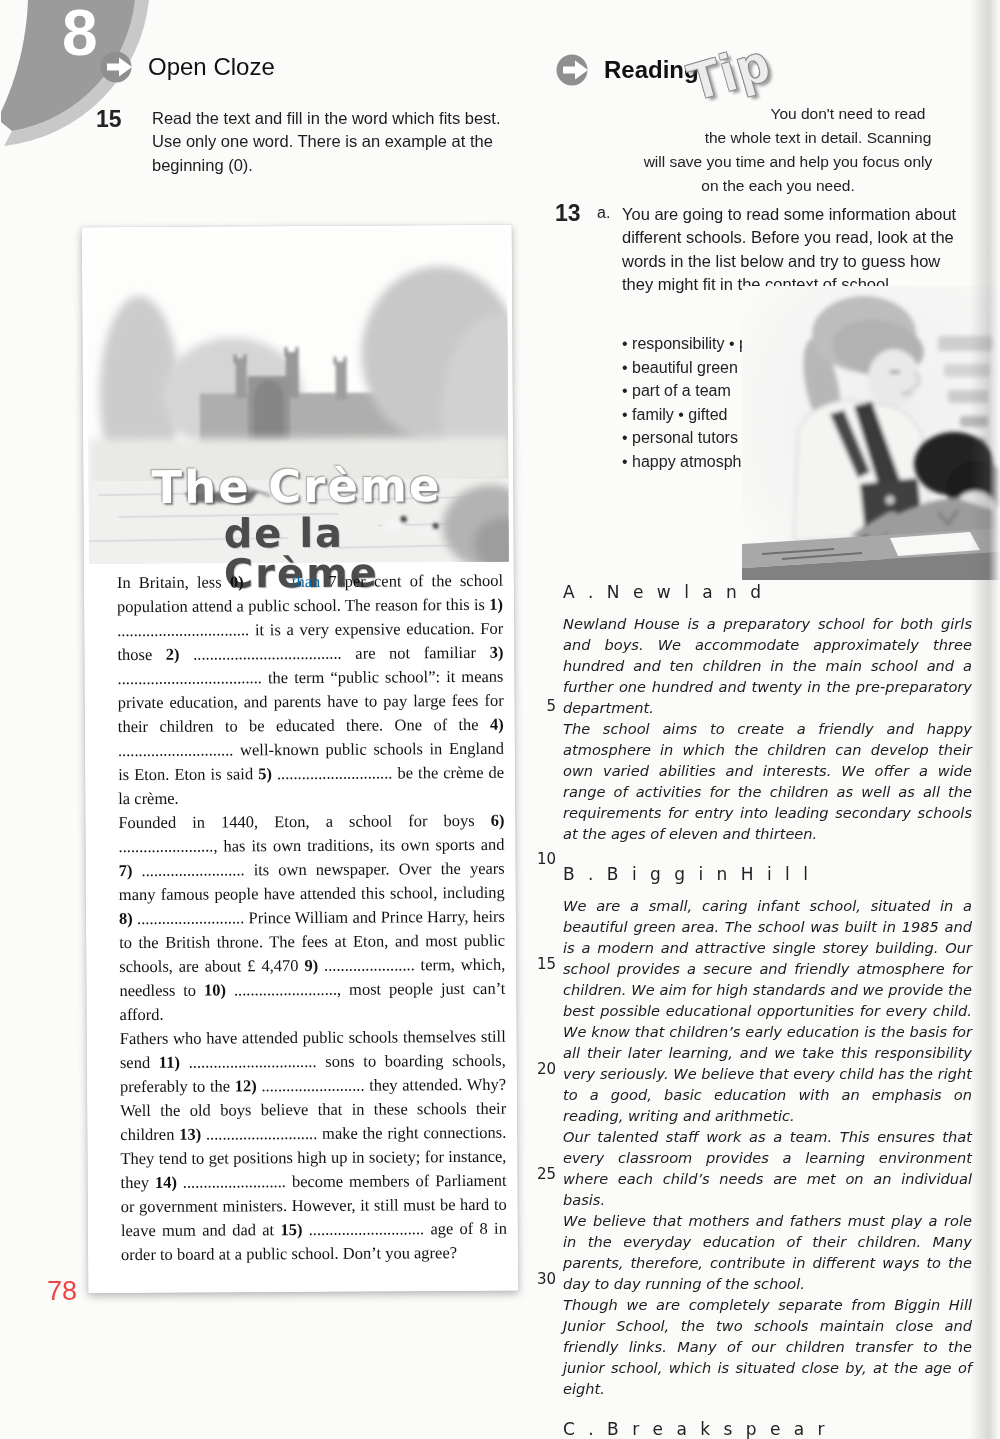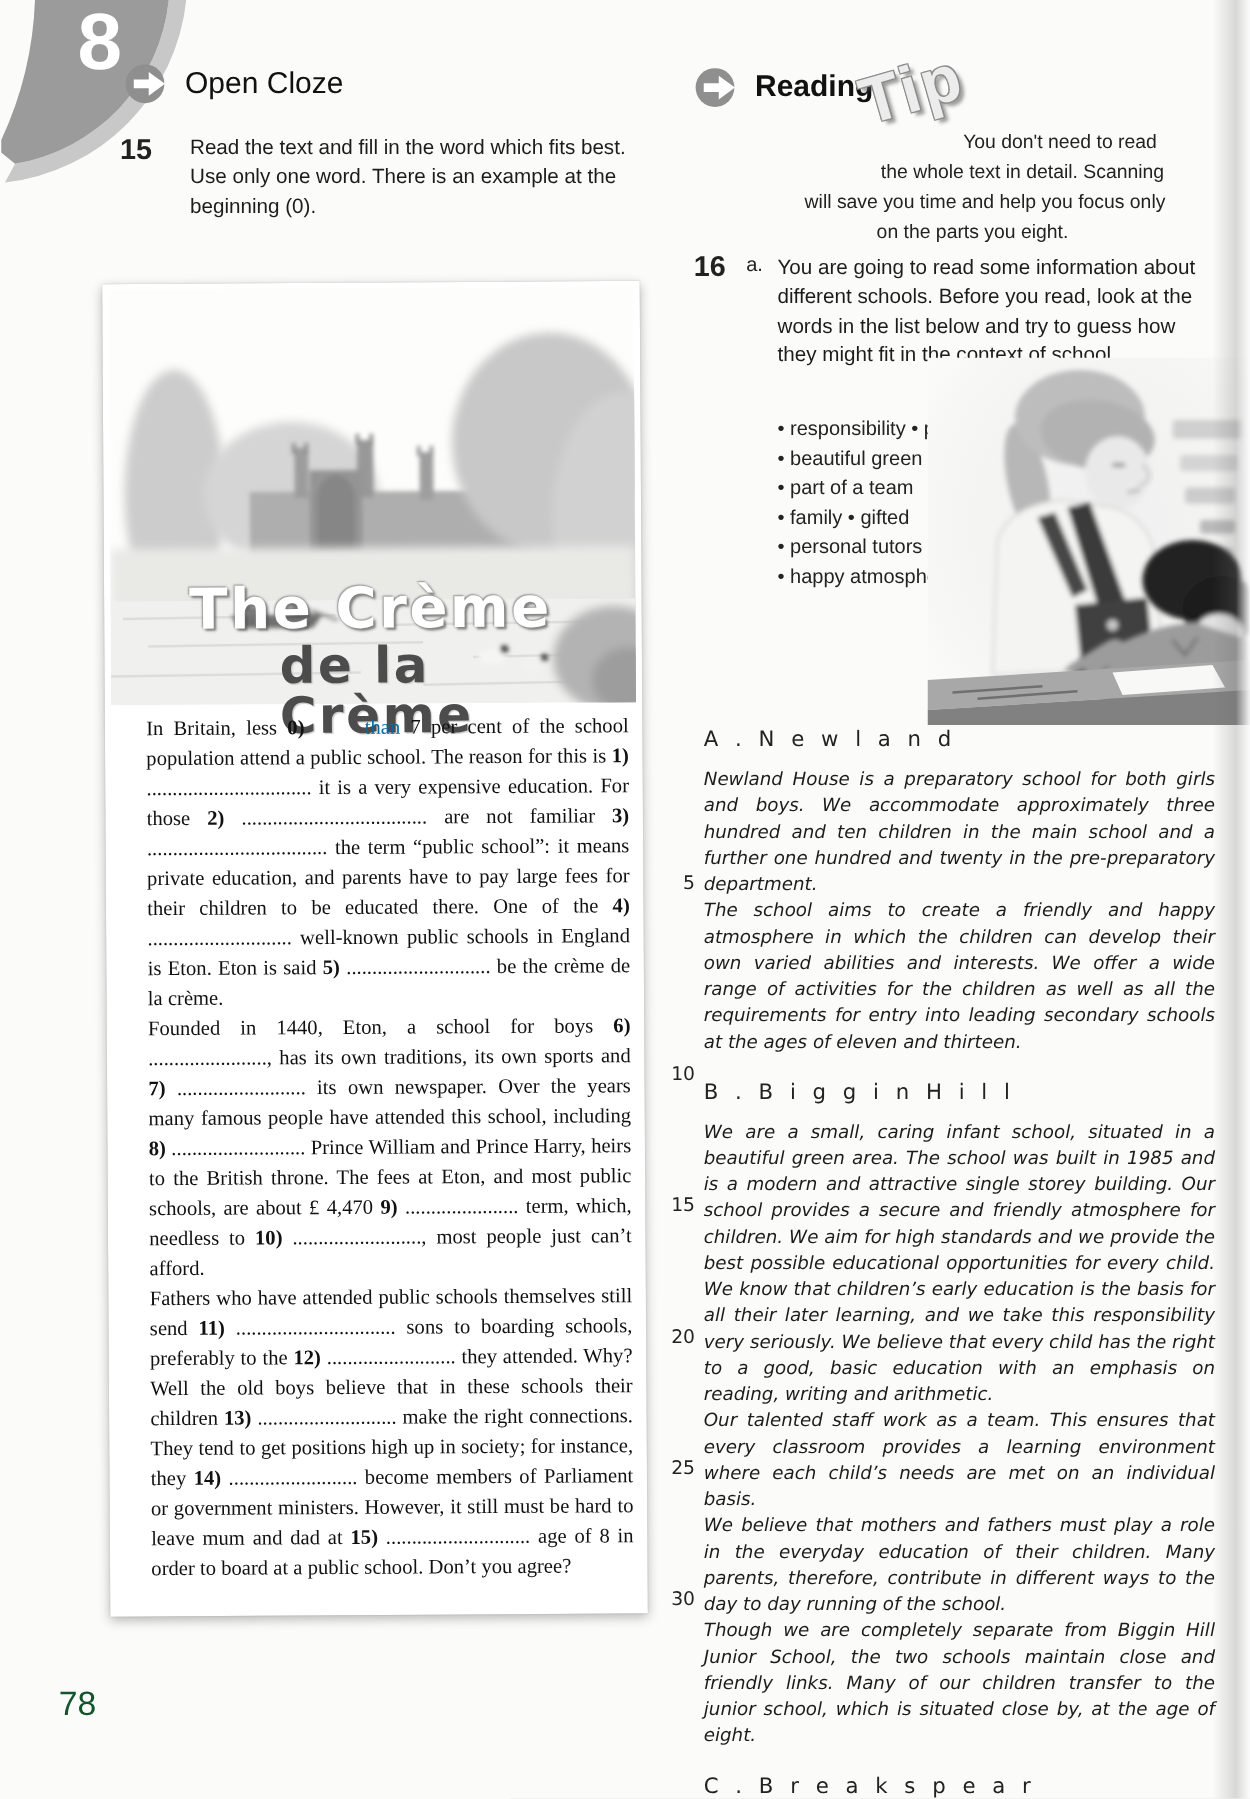--- a/index.html
+++ b/index.html
@@ -52,21 +52,21 @@
         color:#1c1c1c;text-align:justify;}
   .passages h3{margin:20px 0 10px;font-size:17px;font-weight:normal;letter-spacing:4px;color:#222;
         text-align:left;}
   .passages h3:first-child{margin-top:0;}
   .passages p{margin:0;font-style:italic;}
   .line-num{position:absolute;left:528px;width:28px;text-align:right;
         font-family:"DejaVu Sans",sans-serif;font-size:15px;color:#222;}
   .ln-0{top:697px;}.ln-1{top:850px;}.ln-2{top:955px;}.ln-3{top:1060px;}.ln-4{top:1165px;}.ln-5{top:1270px;}
   
   .photo{position:absolute;left:742px;top:286px;width:258px;height:294px;}
-  .page-num{position:absolute;left:47px;top:1348px;font-size:27px;color:#14532d;}
+  .page-num{position:absolute;left:47px;top:1276px;font-size:27px;color:#ef4444;}
 </style>
 </head>
 <body>
 
 <div class="page">
 
   <div class="badge">
     <svg viewBox="0 0 180 150" width="180" height="150">
       <path d="M135,0 L149,0 A164,164 0 0 1 4,146 L12,131 A148,148 0 0 0 135,0 Z" fill="#c8c8c8"></path>
       <path d="M28,0 L135,0 A148,148 0 0 1 12,131 L1,122 L1,112 A290,290 0 0 0 28,0 Z" fill="#9b9b9b"></path>
@@ -171,24 +171,24 @@
       <path d="M7 13.5 h12 v-6 l13 9.5 -13 9.5 v-6 H7 z" fill="#fff"></path>
     </svg>
     <span class="lbl">Reading</span>
   </div>
 
   <div class="tip3d">Tip</div>
   <div class="tip-text">
       <div>You don't need to read</div>
       <div>the whole text in detail.  Scanning</div>
       <div>will save you time and help you focus only</div>
-      <div>on the parts you eight.</div>
+      <div>on the each you need.</div>
     </div>
 
-  <div class="ex-num" style="left:555px;top:200px;">16</div>
+  <div class="ex-num" style="left:555px;top:200px;">13</div>
   <div class="ex-sub" style="left:597px;top:204px;">a.</div>
   <div class="ex-text" style="left:622px;top:203px;width:344px;">You are going to read some information about different schools. Before you read, look at the words in the list below and try to guess how they might fit in the context of school.</div>
 
   <ul class="word-list">
       <li>• responsibility  • parents</li>
       <li>• beautiful  green area</li>
       <li>• part of a team</li>
       <li>• family  • gifted</li>
       <li>• personal tutors</li>
       <li>• happy atmosphere</li>

